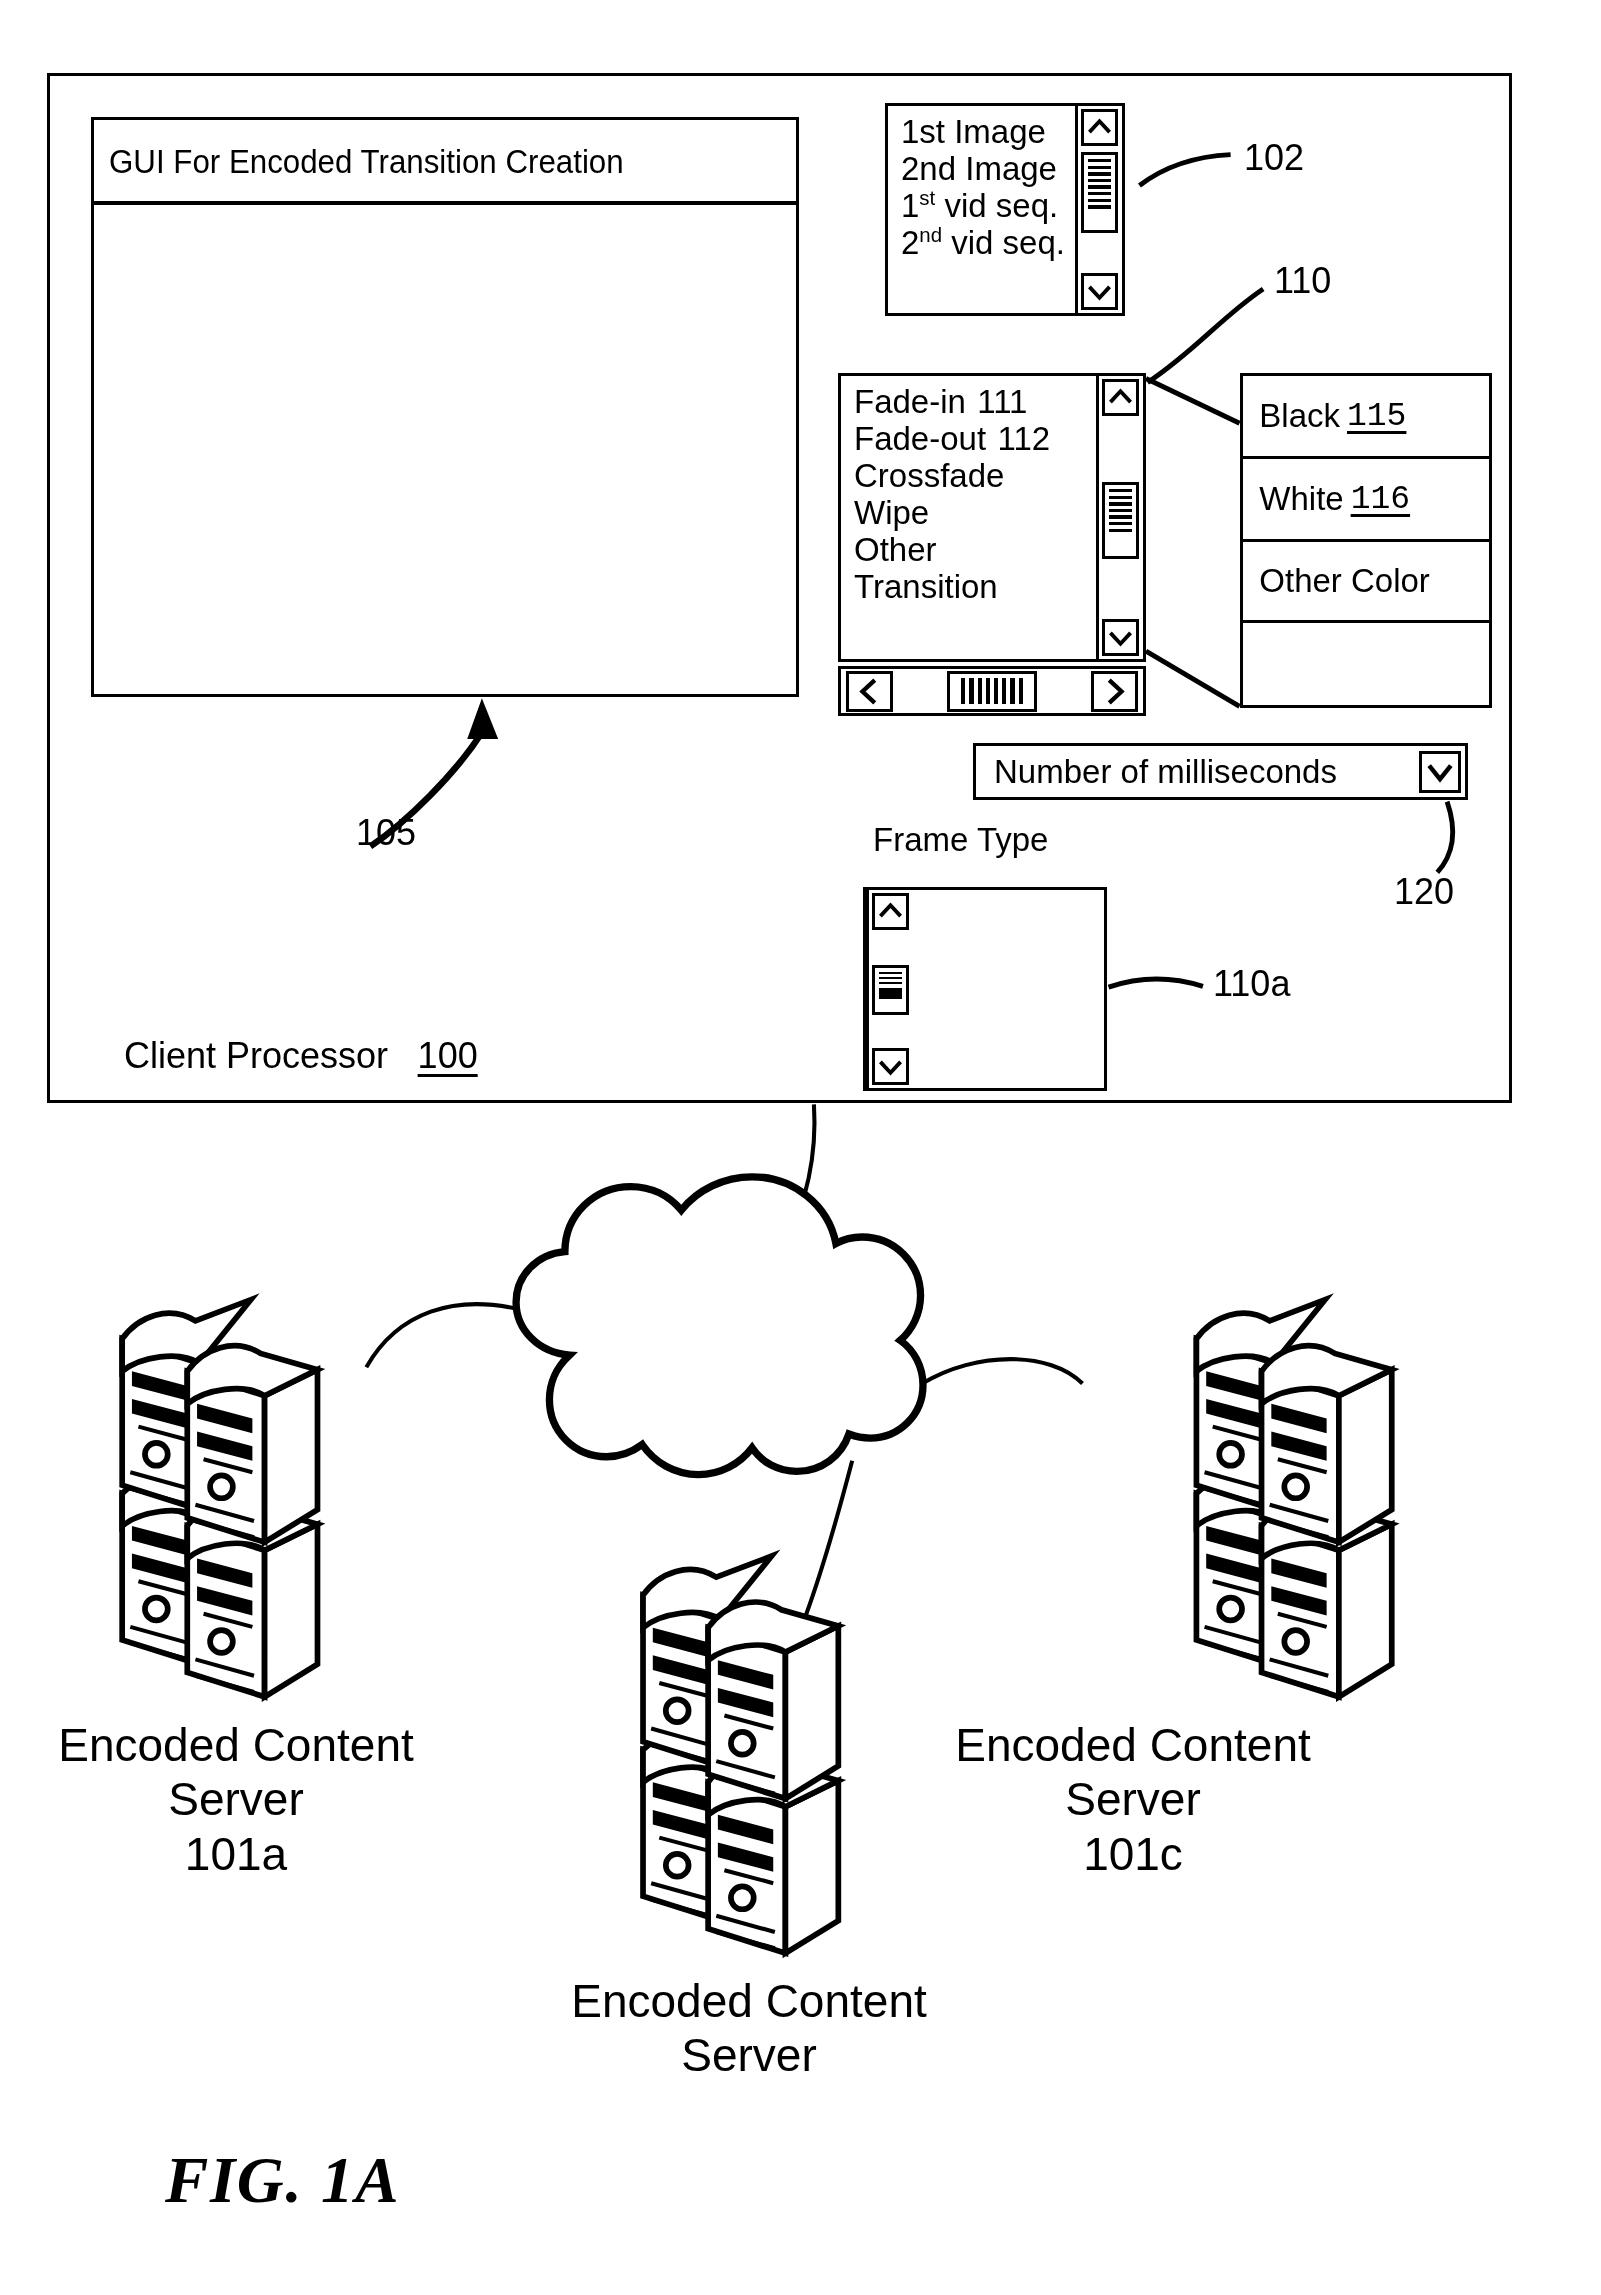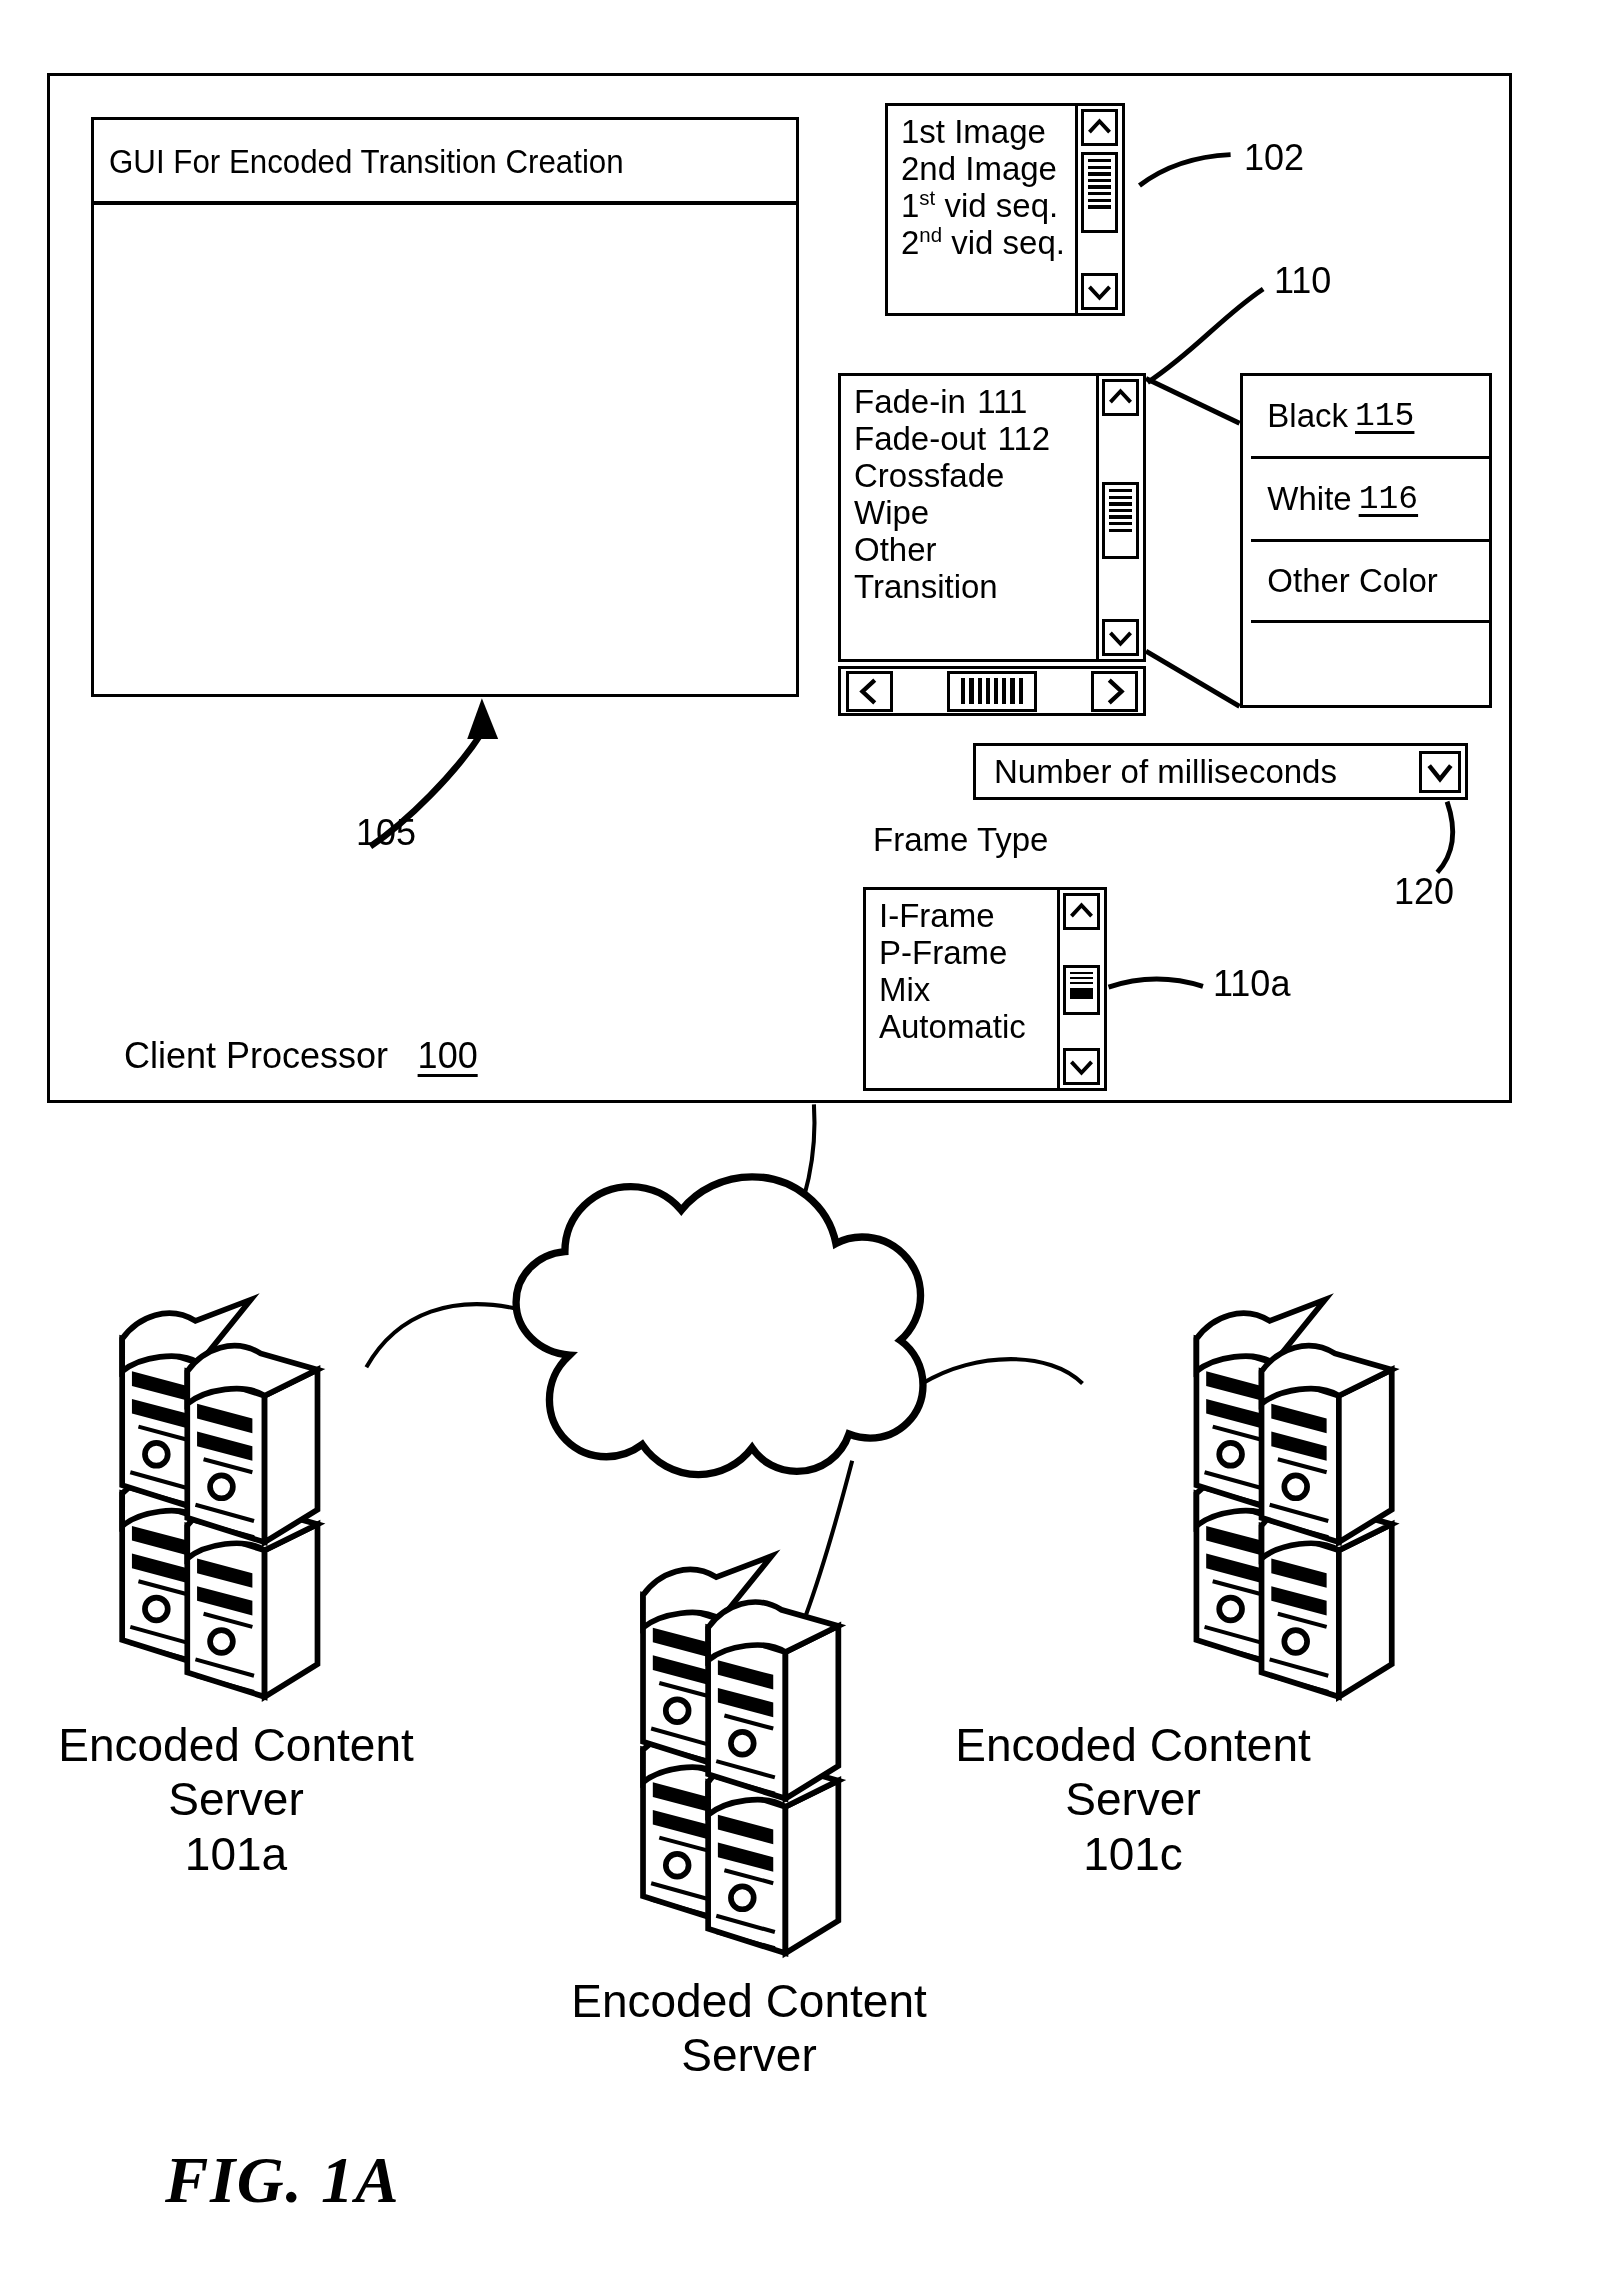--- a/index.html
+++ b/index.html
@@ -189,21 +189,20 @@
   
   #color-panel {
     position: absolute;
     left: 1240px;
     top: 373px;
     width: 252px;
     height: 335px;
     box-sizing: border-box;
     border: 3.3px solid #000;
     background: #fff;
-    padding-left: 8px;
   }
   .color-row {
     box-sizing: border-box;
     border-bottom: 3.3px solid #000;
     display: flex;
     align-items: center;
     padding-left: 16.3px;
     font-size: 33px;
     white-space: nowrap;
   }
@@ -463,34 +462,20 @@
   <div id="ms-combo-btn">
     <svg viewBox="0 0 40 40">
         <polyline points="8,13 20,28 32,13" fill="none" stroke="#000" stroke-width="5"></polyline>
       </svg>
   </div>
 </div>
 
 <div id="frame-type-label">Frame Type</div>
 
 <div class="listbox" id="frame-type-list" style="left:863px; top:887px; width:244px; height:204px;">
-  <div class="listbox-items">
-    <div class="listbox-item">
-      <span>I-Frame</span>
-    </div>
-    <div class="listbox-item">
-      <span>P-Frame</span>
-    </div>
-    <div class="listbox-item">
-      <span>Mix</span>
-    </div>
-    <div class="listbox-item">
-      <span>Automatic</span>
-    </div>
-  </div>
   <div class="vscroll">
     <div class="vscroll-btn up">
       <svg viewBox="0 0 40 40">
           <polyline points="7,26 20,12 33,26" fill="none" stroke="#000" stroke-width="5"></polyline>
         </svg>
     </div>
     <div class="vscroll-thumb" style="top:75px; height:50px;">
       <div class="thumb-lines" style="bottom:auto;height:14.7px;">
         <i style="height:2.4px;margin-bottom:2.4px;"></i>
         <i style="height:2.4px;margin-bottom:2.4px;"></i>

